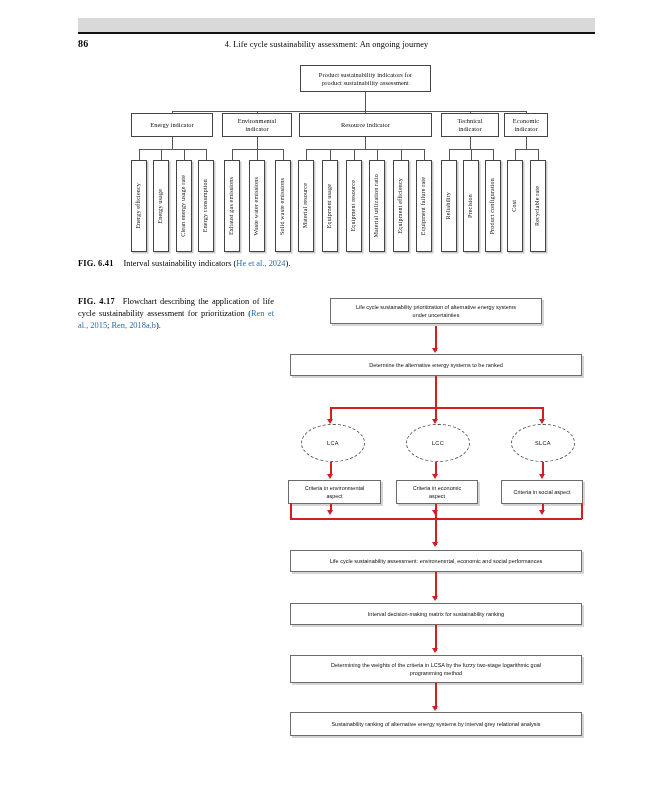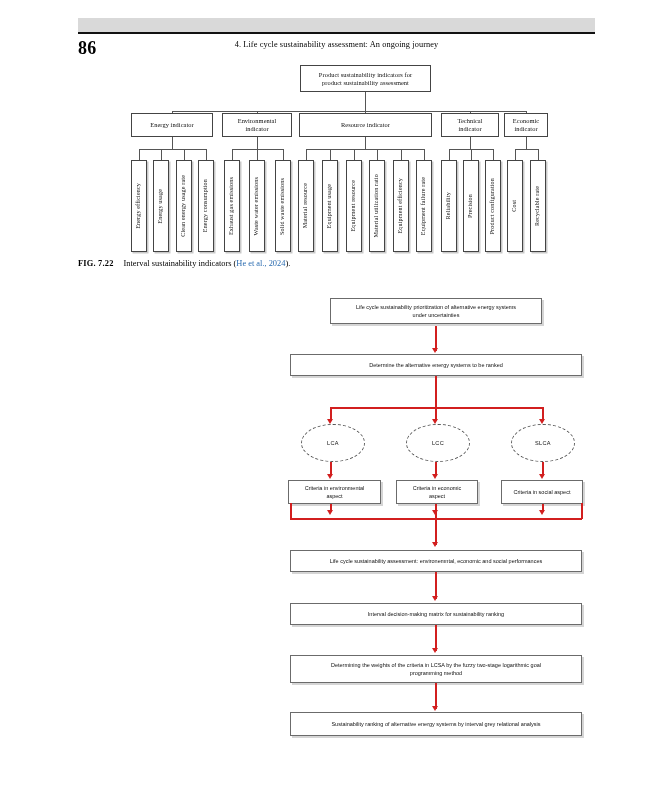--- a/index.html
+++ b/index.html
@@ -6,22 +6,22 @@
   body{
     width:648px;height:800px;background:#ffffff;
     font-family:"Liberation Serif", serif;
     color:#000;position:relative;overflow:hidden;
   }
   .page{position:absolute;left:0;top:0;width:648px;height:800px;}
 
   
   .head-band{position:absolute;left:78px;top:18px;width:517px;height:14px;background:#d9d9d9;}
   .head-rule{position:absolute;left:78px;top:32px;width:517px;height:1.6px;background:#111;}
-  .folio{position:absolute;left:78px;top:38px;font-size:18px;font-weight:bold;letter-spacing:.2px;}
-  .runhead{position:absolute;left:78px;top:40px;width:517px;text-align:center;font-size:8.3px;letter-spacing:.1px;}
+  .folio{position:absolute;left:78px;top:38px;font-size:10px;font-weight:bold;letter-spacing:.2px;}
+  .runhead{position:absolute;left:68px;top:40px;width:517px;text-align:center;font-size:8.3px;letter-spacing:.1px;}
 
   
   .bx{position:absolute;box-sizing:border-box;border:1px solid #444;background:#fff;
       display:flex;align-items:center;justify-content:center;text-align:center;}
   .bx.sh{box-shadow:1.5px 1.5px 0 #c9c9c9;}
   .bx span{display:block;}
 
   
   #fig416 .bx{font-size:6.4px;line-height:1.25;letter-spacing:.05px;color:#111;}
   #fig416 .leaf{font-size:6.1px;}
@@ -190,23 +190,26 @@
 
     <div class="bx leaf sh" style="left:507px;top:160px;width:16px;height:92px;">
       <span>Cost</span>
       </div>
     <div class="bx leaf sh" style="left:530px;top:160px;width:16px;height:92px;">
       <span>Recyclable rate</span>
       </div>
   </div>
 
   <div class="cap" id="cap416">
-    <span class="lbl">FIG. 7.22</span><span>Interval sustainability indicators (</span><span class="ref">He et al., 2024</span><span>).</span>
-  </div>
-
+    <span class="lbl">FIG. 6.41</span><span>Interval sustainability indicators (</span><span class="ref">He et al., 2024</span><span>).</span>
+  </div>
+
+  <div class="cap" id="cap417">
+    <span class="lbl">FIG. 4.17</span><span>Flowchart describing the application of life cycle sustainability assessment for prioritization (</span><span class="ref">Ren et al., 2015</span><span>; </span><span class="ref">Ren, 2018a,b</span><span>).</span>
+  </div>
 
   <div id="fig417">
 
     <div class="fbx" style="left:330px;top:298px;width:212px;height:26px;flex-direction:column;">
       <span>Life cycle sustainability prioritization of alternative energy systems</span>
       <span>under uncertainties</span>
     </div>
     <div class="rl v" style="left:435px;top:326px;height:25px;"></div>
     <div class="arw" style="left:432px;top:348px;"></div>
 

